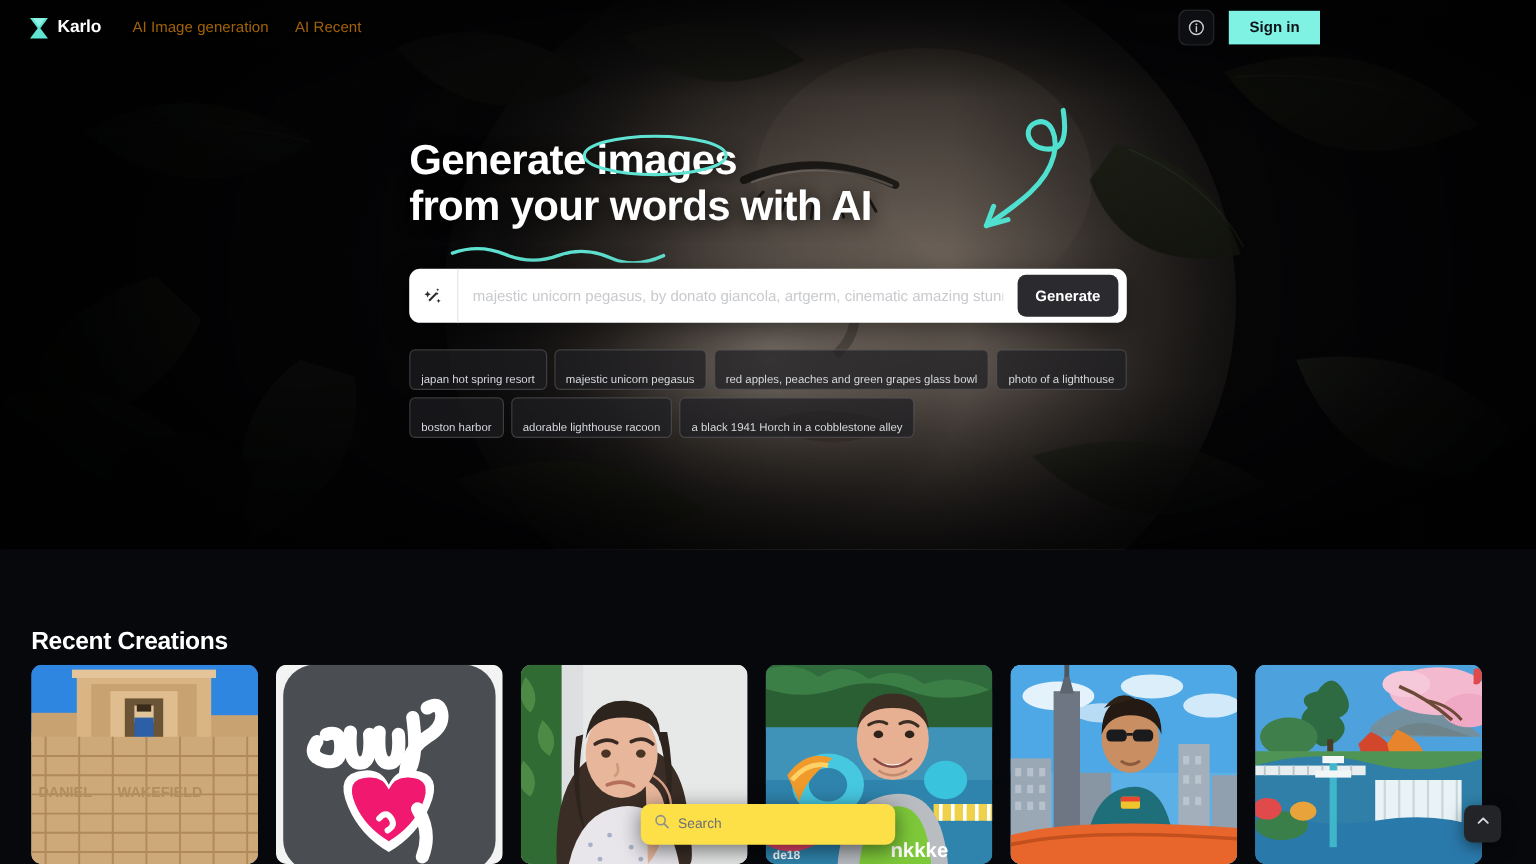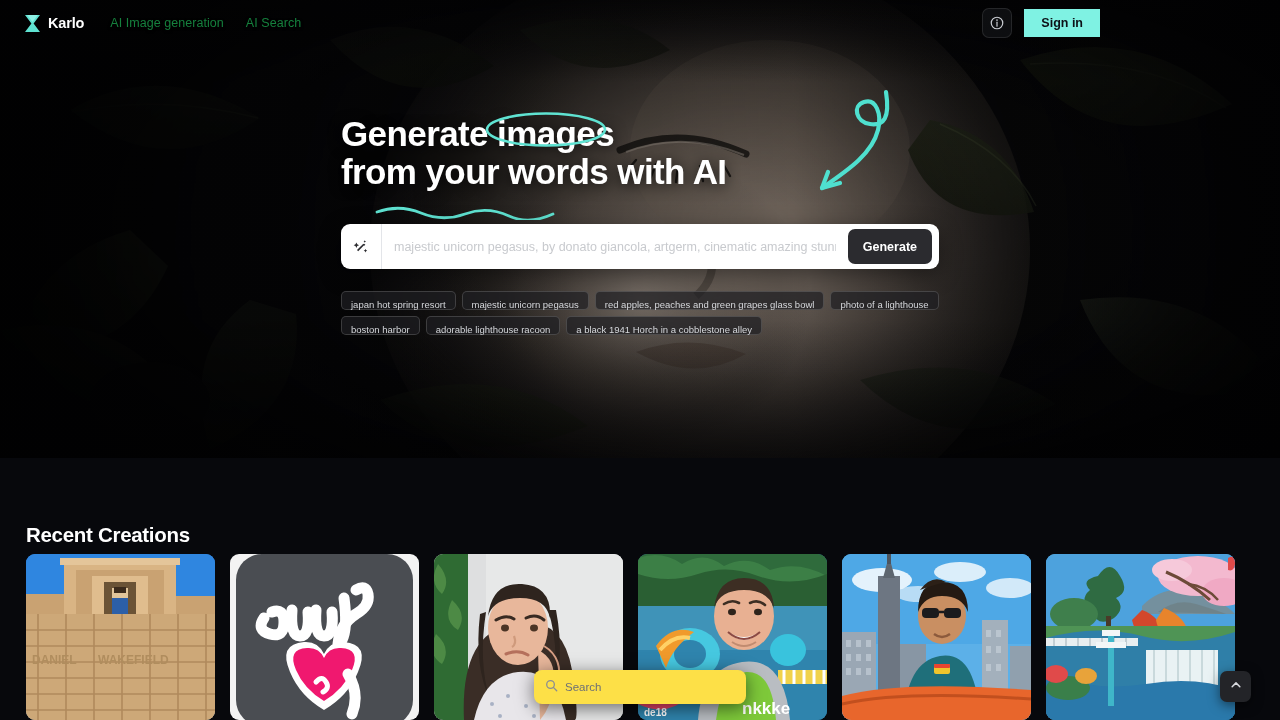--- a/index.html
+++ b/index.html
@@ -29,21 +29,21 @@
   
   .navbar {
     position:absolute; left:0; top:0; width:1116px; height:46px;
     display:flex; align-items:center; z-index:20; padding:0 16px 0 24px;
   }
   .brand { display:flex; align-items:center; gap:7px; }
   .brand-mark { width:17px; height:19px; display:block; }
   .brand-name { color:#fff; font-size:14.5px; font-weight:bold; letter-spacing:-.15px; }
   .nav-links { display:flex; align-items:center; gap:22px; margin-left:26px; }
   .nav-link {
-    color:#15803d; font-size:12.5px; letter-spacing:.05px; cursor:pointer;
+    color:#a16207; font-size:12.5px; letter-spacing:.05px; cursor:pointer;
     text-shadow:0 1px 3px rgba(0,0,0,.8);
   }
   .nav-right { margin-left:auto; display:flex; align-items:center; gap:12px; }
   .icon-btn {
     width:30px; height:30px; border-radius:7px;
     background:rgba(24,26,30,.55); border:1px solid rgba(255,255,255,.10);
     display:flex; align-items:center; justify-content:center; cursor:pointer;
   }
   .icon-btn svg { width:16px; height:16px; }
   .signin-btn {
@@ -93,21 +93,21 @@
     background:#2b2b2f; color:#ffffff; font-size:12.5px; font-weight:bold;
     border:none; cursor:pointer; white-space:nowrap;
   }
 
   
   .chips {
     position:absolute; left:341px; top:291px; width:620px; z-index:14;
     display:flex; flex-wrap:wrap; gap:6px 6px;
   }
   .chip {
-    height:19px; padding:4px 9px; border-radius:5px;
+    height:19px; padding:16px 9px; border-radius:5px;
     background:rgba(30,31,35,.72); border:1px solid rgba(255,255,255,.16);
     color:#d6d8dc; font-size:9.5px; line-height:17px; white-space:nowrap;
     cursor:pointer;
   }
 
   
   .section-title {
     position:absolute; left:26px; top:502px; z-index:5;
     color:#ffffff; font-size:20.5px; font-weight:bold; letter-spacing:-.3px;margin-top:21px;
   }
@@ -211,21 +211,21 @@
       <span class="brand-mark">
         <svg viewBox="0 0 17 19" aria-hidden="true">
           <path d="M1 1 H16 L9.6 9.5 L16 18 H1 L7.4 9.5 Z" fill="#5fe3d2"></path>
           <path d="M3.2 1 H13.8 L8.5 8 L3.2 1 Z" fill="#8ef2e6"></path>
         </svg>
       </span>
       <span class="brand-name">Karlo</span>
     </div>
     <div class="nav-links">
       <span class="nav-link">AI Image generation</span>
-      <span class="nav-link">AI Search</span>
+      <span class="nav-link">AI Recent</span>
     </div>
     <div class="nav-right">
       <div class="icon-btn">
         <svg viewBox="0 0 20 20" aria-hidden="true">
           <circle cx="10" cy="10" r="7.2" fill="none" stroke="#c9ccd2" stroke-width="1.5"></circle>
           <circle cx="10" cy="6.4" r="1.05" fill="#c9ccd2"></circle>
           <path d="M10 9 V14" stroke="#c9ccd2" stroke-width="1.5" stroke-linecap="round"></path>
         </svg>
       </div>
       <button class="signin-btn">Sign in</button>

